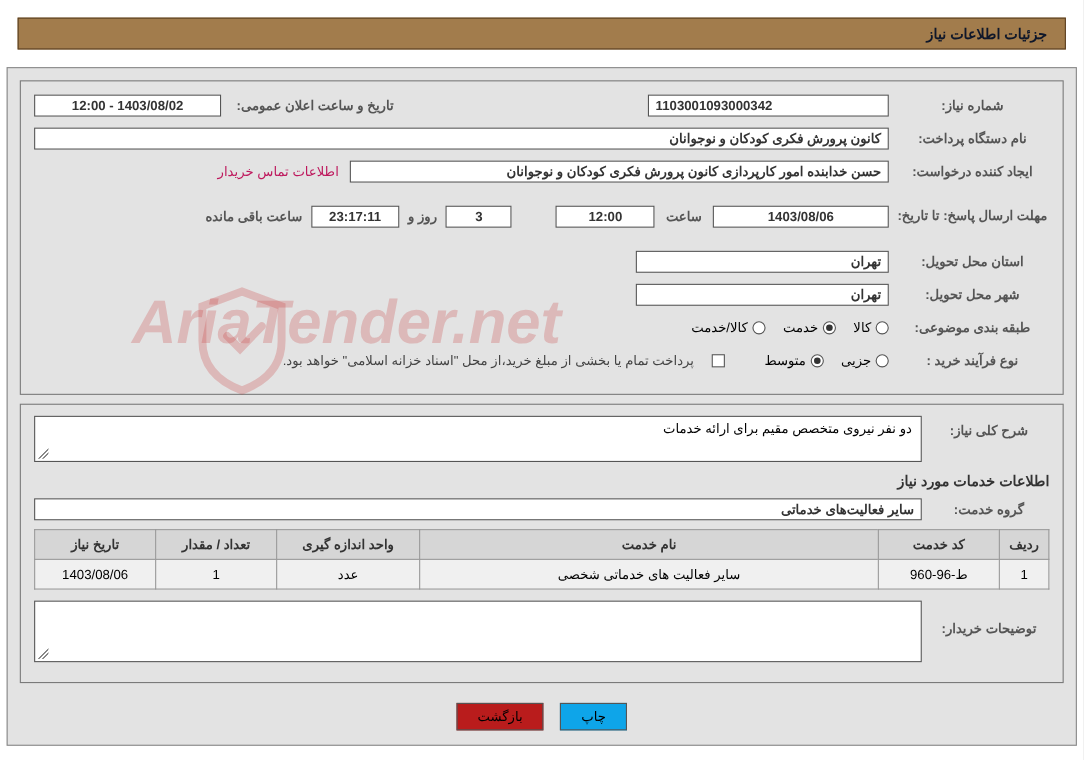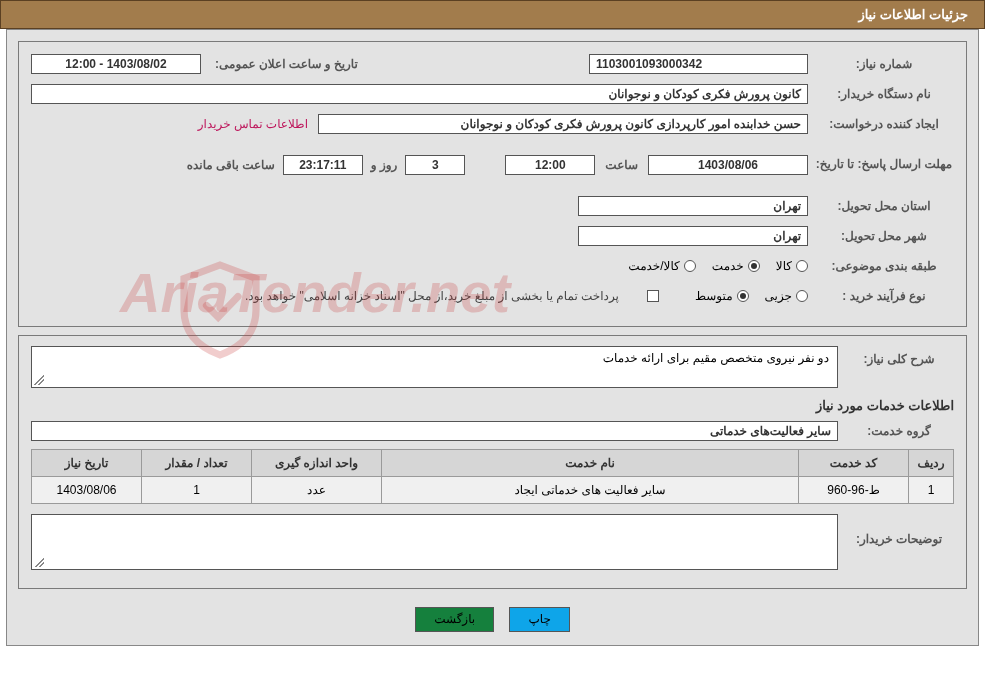--- a/index.html
+++ b/index.html
@@ -8,26 +8,26 @@
   font-size: 12px;
   background: #fff;
   direction: rtl;
   width: 985px;
   height: 691px;
   position: relative;
   overflow: hidden;
 }
 .header-bar {
   background: #a27c4c;
-  color: #ffffff;
+  color: #0f172a;
   font-weight: bold;
   padding: 6px 16px;
   font-size: 13px;
   border: 1px solid #5b4022;
-  margin: 0;
+  margin: 16px;
 }
 .outer-frame {
   border: 1px solid #888;
   margin: 0 6px 6px 6px;
   background: #e3e3e3;
   padding: 3px;
 }
 .section-border {
   border: 1px solid #7a7a7a;
   margin: 8px;
@@ -67,21 +67,21 @@
   width: 12px; height: 12px; border: 1px solid #555; border-radius: 50%; display: inline-block;
   position: relative; background: #fff;
 }
 .radio-dot.selected::after {
   content: ""; position: absolute; width: 6px; height: 6px; background: #333; border-radius: 50%;
   top: 2px; left: 2px;
 }
 .checkbox {
   width: 12px; height: 12px; border: 1px solid #555; display: inline-block; background: #fff;
 }
-.note-text { color: #444; margin-right: 12px; }
+.note-text { color: #444; }
 .bold-title { font-weight: bold; color: #333; font-size: 13px; margin: 10px 0 6px 0; }
 .textarea-box {
   border: 1px solid #555;
   background: #fff;
   min-height: 42px;
   padding: 4px 8px;
   position: relative;
 }
 .textarea-resize {
   position: absolute;
@@ -113,21 +113,21 @@
 .btn {
   display: inline-block;
   border: 1px solid #555;
   padding: 4px 18px;
   margin: 0 6px;
   font-family: Tahoma;
   font-size: 12px;
   cursor: pointer;
 }
 .btn-green { background: #0ea5e9; }
-.btn-pink { background: #15803d; text-align: right; }
+.btn-pink { background: #b91c1c; text-align: right; }
 .watermark {
   position: absolute;
   top: 260px;
   left: 120px;
   font-size: 56px;
   font-weight: bold;
   font-style: italic;
   color: rgba(200,60,60,0.25);
   pointer-events: none;
   z-index: 5;
@@ -158,21 +158,21 @@
 
     <div class="row">
       <span class="label" style="width:140px">شماره نیاز:</span>
       <span class="field" style="width:219px; text-align:left">1103001093000342</span>
       <span style="flex:1"></span>
       <span class="label">تاریخ و ساعت اعلان عمومی:</span>
       <span class="field" style="width:170px; text-align:center; margin-right:8px">1403/08/02 - 12:00</span>
     </div>
 
     <div class="row">
-      <span class="label" style="width:140px">نام دستگاه خریدار:</span>
+      <span class="label" style="width:140px">نام دستگاه پرداخت:</span>
       <span class="field field-wide">کانون پرورش فکری کودکان و نوجوانان</span>
     </div>
 
     <div class="row">
       <span class="label" style="width:140px">ایجاد کننده درخواست:</span>
       <span class="field" style="width:490px">حسن خدابنده امور کارپردازی  کانون پرورش فکری کودکان و نوجوانان</span>
       <span class="link-text">اطلاعات تماس خریدار</span>
     </div>
 
     <div class="row">
@@ -257,21 +257,21 @@
           <th>نام خدمت</th>
           <th style="width:130px">واحد اندازه گیری</th>
           <th style="width:110px">تعداد / مقدار</th>
           <th style="width:110px">تاریخ نیاز</th>
         </tr>
       </thead>
       <tbody>
         <tr>
           <td>1</td>
           <td>ط-96-960</td>
-          <td>سایر فعالیت های خدماتی ایجاد</td>
+          <td>سایر فعالیت های خدماتی شخصی</td>
           <td>عدد</td>
           <td>1</td>
           <td>1403/08/06</td>
         </tr>
       </tbody>
     </table>
 
     <div class="row" style="align-items:flex-start; margin-top:10px">
       <span class="label" style="width:110px; padding-top:18px">توضیحات خریدار:</span>
       <div class="textarea-box" style="flex:1; min-height:56px">

